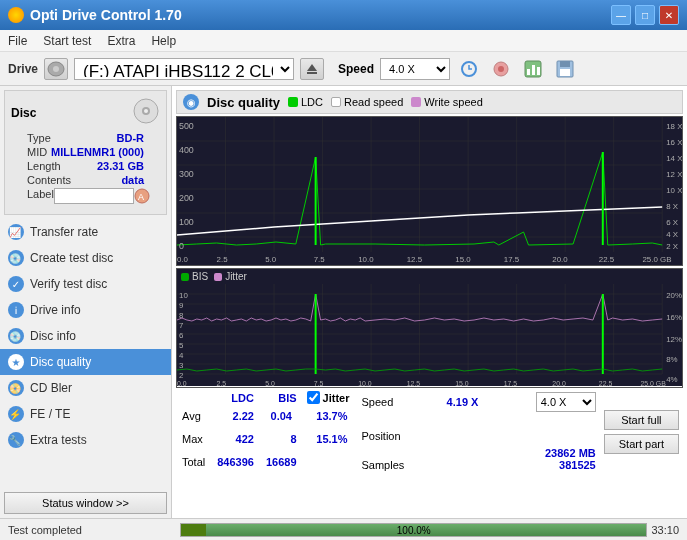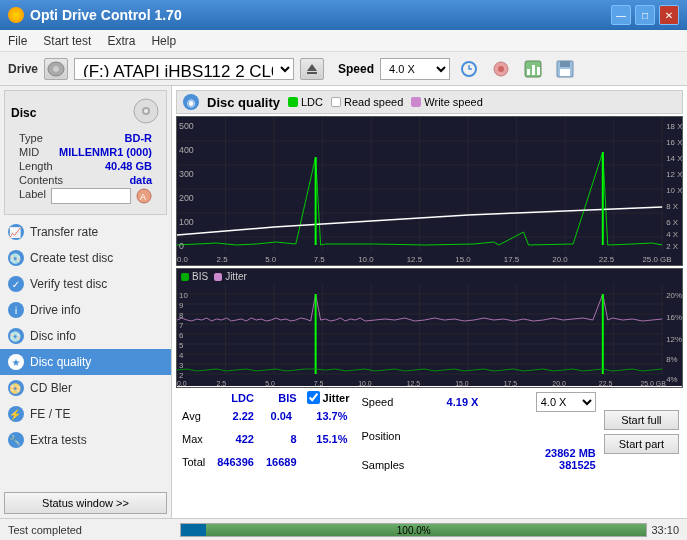--- a/index.html
+++ b/index.html
@@ -139,21 +139,21 @@
       display: flex;
       justify-content: space-between;
       align-items: center;
       margin-bottom: 4px;
       text-align: center;
     }
     .disc-info-title { font-weight: bold; font-size: 12px; }
     .disc-row {
       display: flex;
       justify-content: space-between;
-      margin: 2px 8px;
+      margin: 2px 16px;
       font-size: 11px;
     }
     .disc-row-label { color: #333; }
     .disc-row-value { color: #0000cc; font-weight: bold; }
     .disc-row-value.mid { color: #0000cc; }
     .label-input {
       border: 1px solid #aaa;
       background: white;
       width: 80px;
       height: 16px;
@@ -204,21 +204,21 @@
       border-top: 1px solid #ccc;
       display: flex;
       align-items: center;
       font-size: 11px;
       padding: 0 4px;
     }
     .status-text { flex: 0 0 172px; padding-left: 4px; color: #333; }
     .progress-bar {
       flex: 1;
       height: 14px;
-      background: #0369a1;
+      background: #4d7c0f;
       border: 1px solid #aaa;
       margin: 11px 4px;
       position: relative;
       overflow: hidden;
       padding-left: 25px;
     }
     .progress-fill {
       height: 100%;
       background: linear-gradient(to bottom, #6aad6a, #4a8a4a);
       width: 100%;
@@ -389,21 +389,21 @@
       <div class="disc-row">
         <span class="disc-row-label">Type</span>
         <span class="disc-row-value">BD-R</span>
       </div>
       <div class="disc-row">
         <span class="disc-row-label">MID</span>
         <span class="disc-row-value mid">MILLENMR1 (000)</span>
       </div>
       <div class="disc-row">
         <span class="disc-row-label">Length</span>
-        <span class="disc-row-value">40.48 GB</span>
+        <span class="disc-row-value">23.31 GB</span>
       </div>
       <div class="disc-row">
         <span class="disc-row-label">Contents</span>
         <span class="disc-row-value">data</span>
       </div>
       <div class="disc-row">
         <span class="disc-row-label">Label</span>
         <input class="label-input" type="text" style="">
         <span style="cursor:pointer">
           <svg width="16" height="16" viewBox="0 0 16 16">

